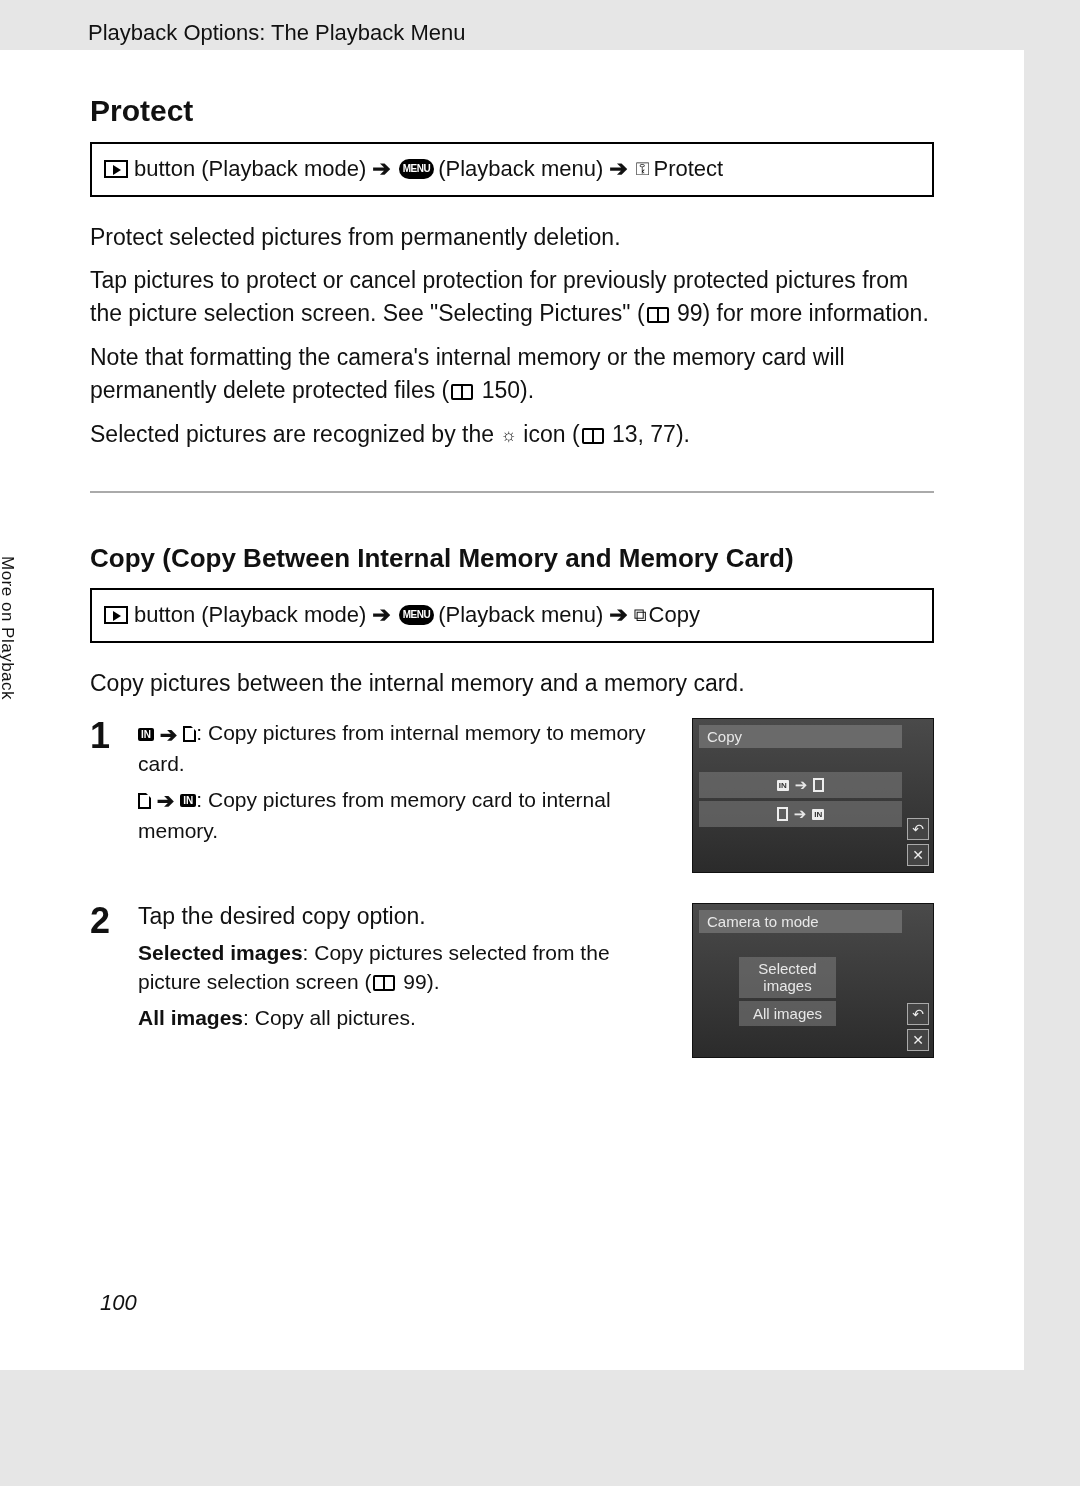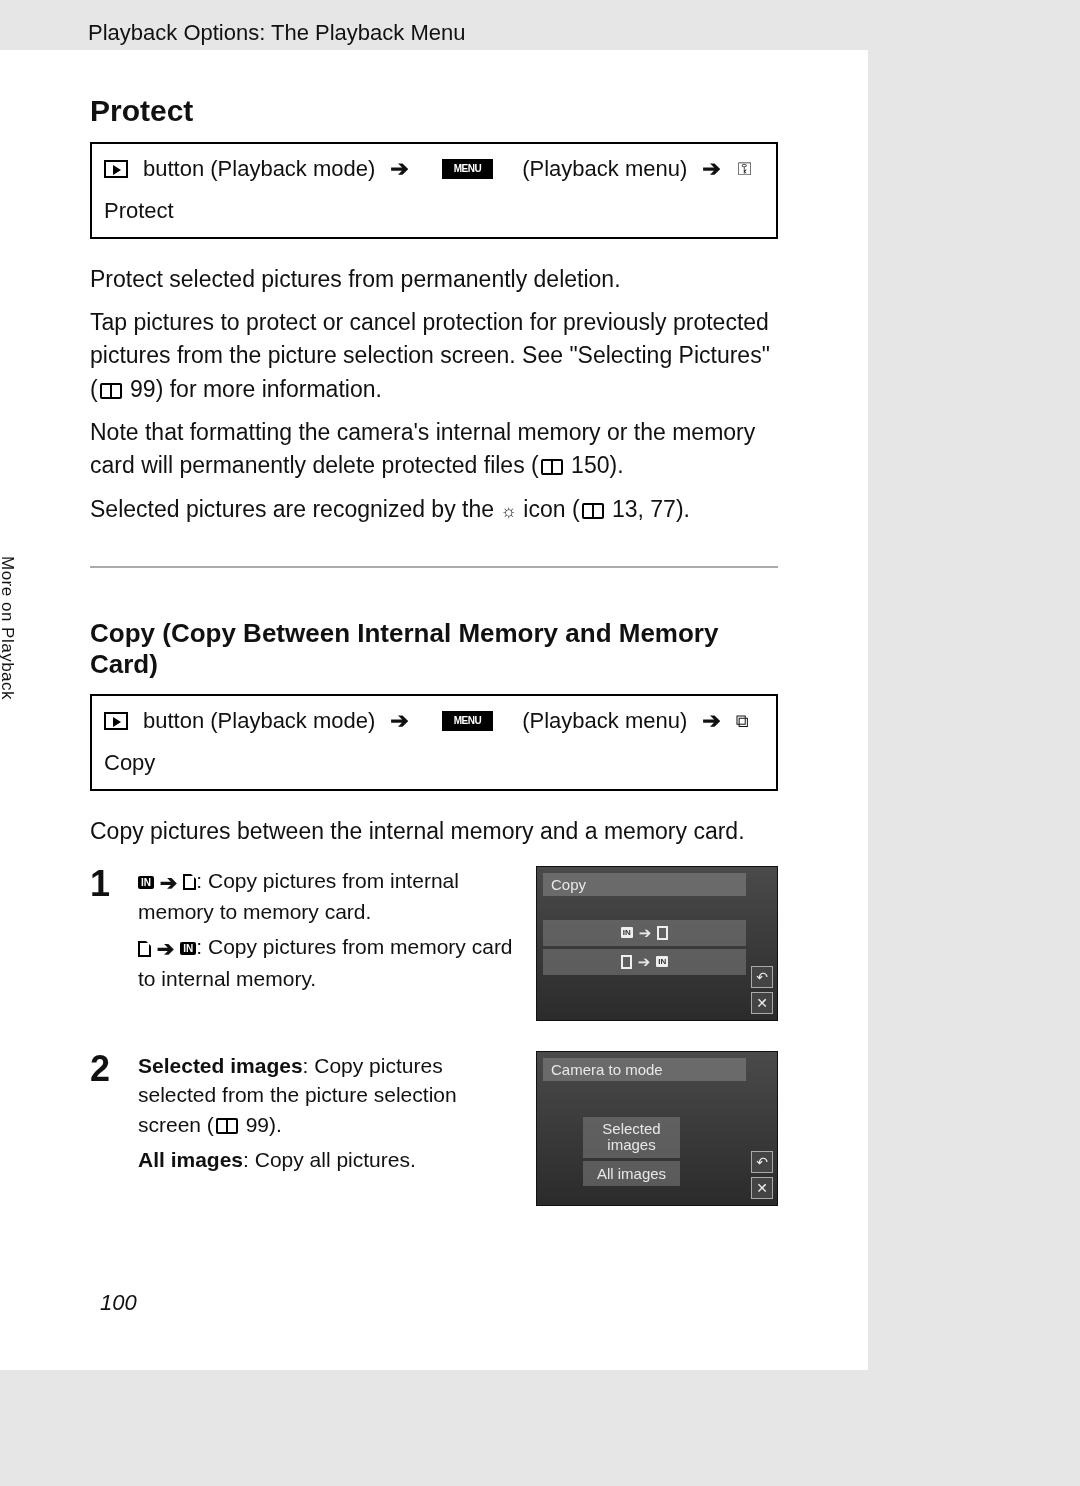--- a/index.html
+++ b/index.html
@@ -5,21 +5,21 @@
   * { box-sizing: border-box; margin: 0; padding: 0; }
   html, body { width: 1080px; height: 1486px; }
   body {
     font-family: "Segoe UI", "Helvetica Neue", Arial, sans-serif;
     background: #e6e6e6;
     color: #111;
     position: relative;
   }
   .page {
     position: relative;
-    width: 868px;
+    width: 1024px;
     height: 1486px;
     background: #e6e6e6;
     padding: 20px 0 0 0;
   }
   .inner {
     background: #fff;
     margin: 30px 0 0 0;
     padding: 0;
     height: 1320px;
     position: relative;
@@ -49,21 +49,21 @@
     margin: 40px 0 8px 0;
   }
   .nav-path {
     border: 2px solid #000;
     padding: 10px 12px;
     font-size: 22px;
     line-height: 1.4;
     display: flex;
     align-items: center;
     flex-wrap: wrap;
-    gap: 11px;
+    gap: 2px;
     margin-bottom: 24px;
   }
   .nav-path .arrow { font-weight: 700; margin: 0 4px; }
   p.body, .body {
     font-size: 23px;
     line-height: 1.45;
     margin-bottom: 10px;
     font-weight: 400;
   }
   .sidebar-tab {
@@ -188,23 +188,23 @@
     left: 7px; top: 3px;
     border-left: 8px solid #000;
     border-top: 5px solid transparent;
     border-bottom: 5px solid transparent;
   }
   .ico.menu {
     background: #000;
     color: #fff;
     font-size: 10px;
     font-weight: 700;
-    padding: 3px 12px;
-    border-radius: 0;
-    margin: 0 18px;
+    padding: 3px 4px;
+    border-radius: 10px;
+    margin: 0 2px;
     letter-spacing: -0.5px;
   }
   .ico.key {
     font-size: 18px;
     margin: 0 2px;
   }
   .ico.copy { font-size: 18px; }
   .ico.book {
     display: inline-block;
     width: 22px; height: 16px;
@@ -355,30 +355,31 @@
           <div class="side-btns">
             <div class="btn">↶</div>
             <div class="btn">✕</div>
           </div>
         </div>
       </div>
 
       <div class="step">
         <div class="num">2</div>
         <div class="step-body">
+          <div class="lead">Tap the desired copy option.</div>
           <div class="sub">
             <b>Selected images</b><span>: Copy pictures selected from the picture selection screen (</span><span class="ico book"></span><span> 99).</span>
           </div>
           <div class="sub">
             <b>All images</b><span>: Copy all pictures.</span>
           </div>
         </div>
         <div class="screenshot">
           <div class="titlebar">Camera to mode</div>
-          <div class="rows" style="margin-top:36px;padding-left:40px;">
+          <div class="rows" style="margin-top:24px;padding-left:40px;">
             <span class="row half" style="line-height:1.1;">Selected images</span><span class="row half">All images</span>
           </div>
           <div class="side-btns">
             <div class="btn">↶</div>
             <div class="btn">✕</div>
           </div>
         </div>
       </div>
 
     </div>

